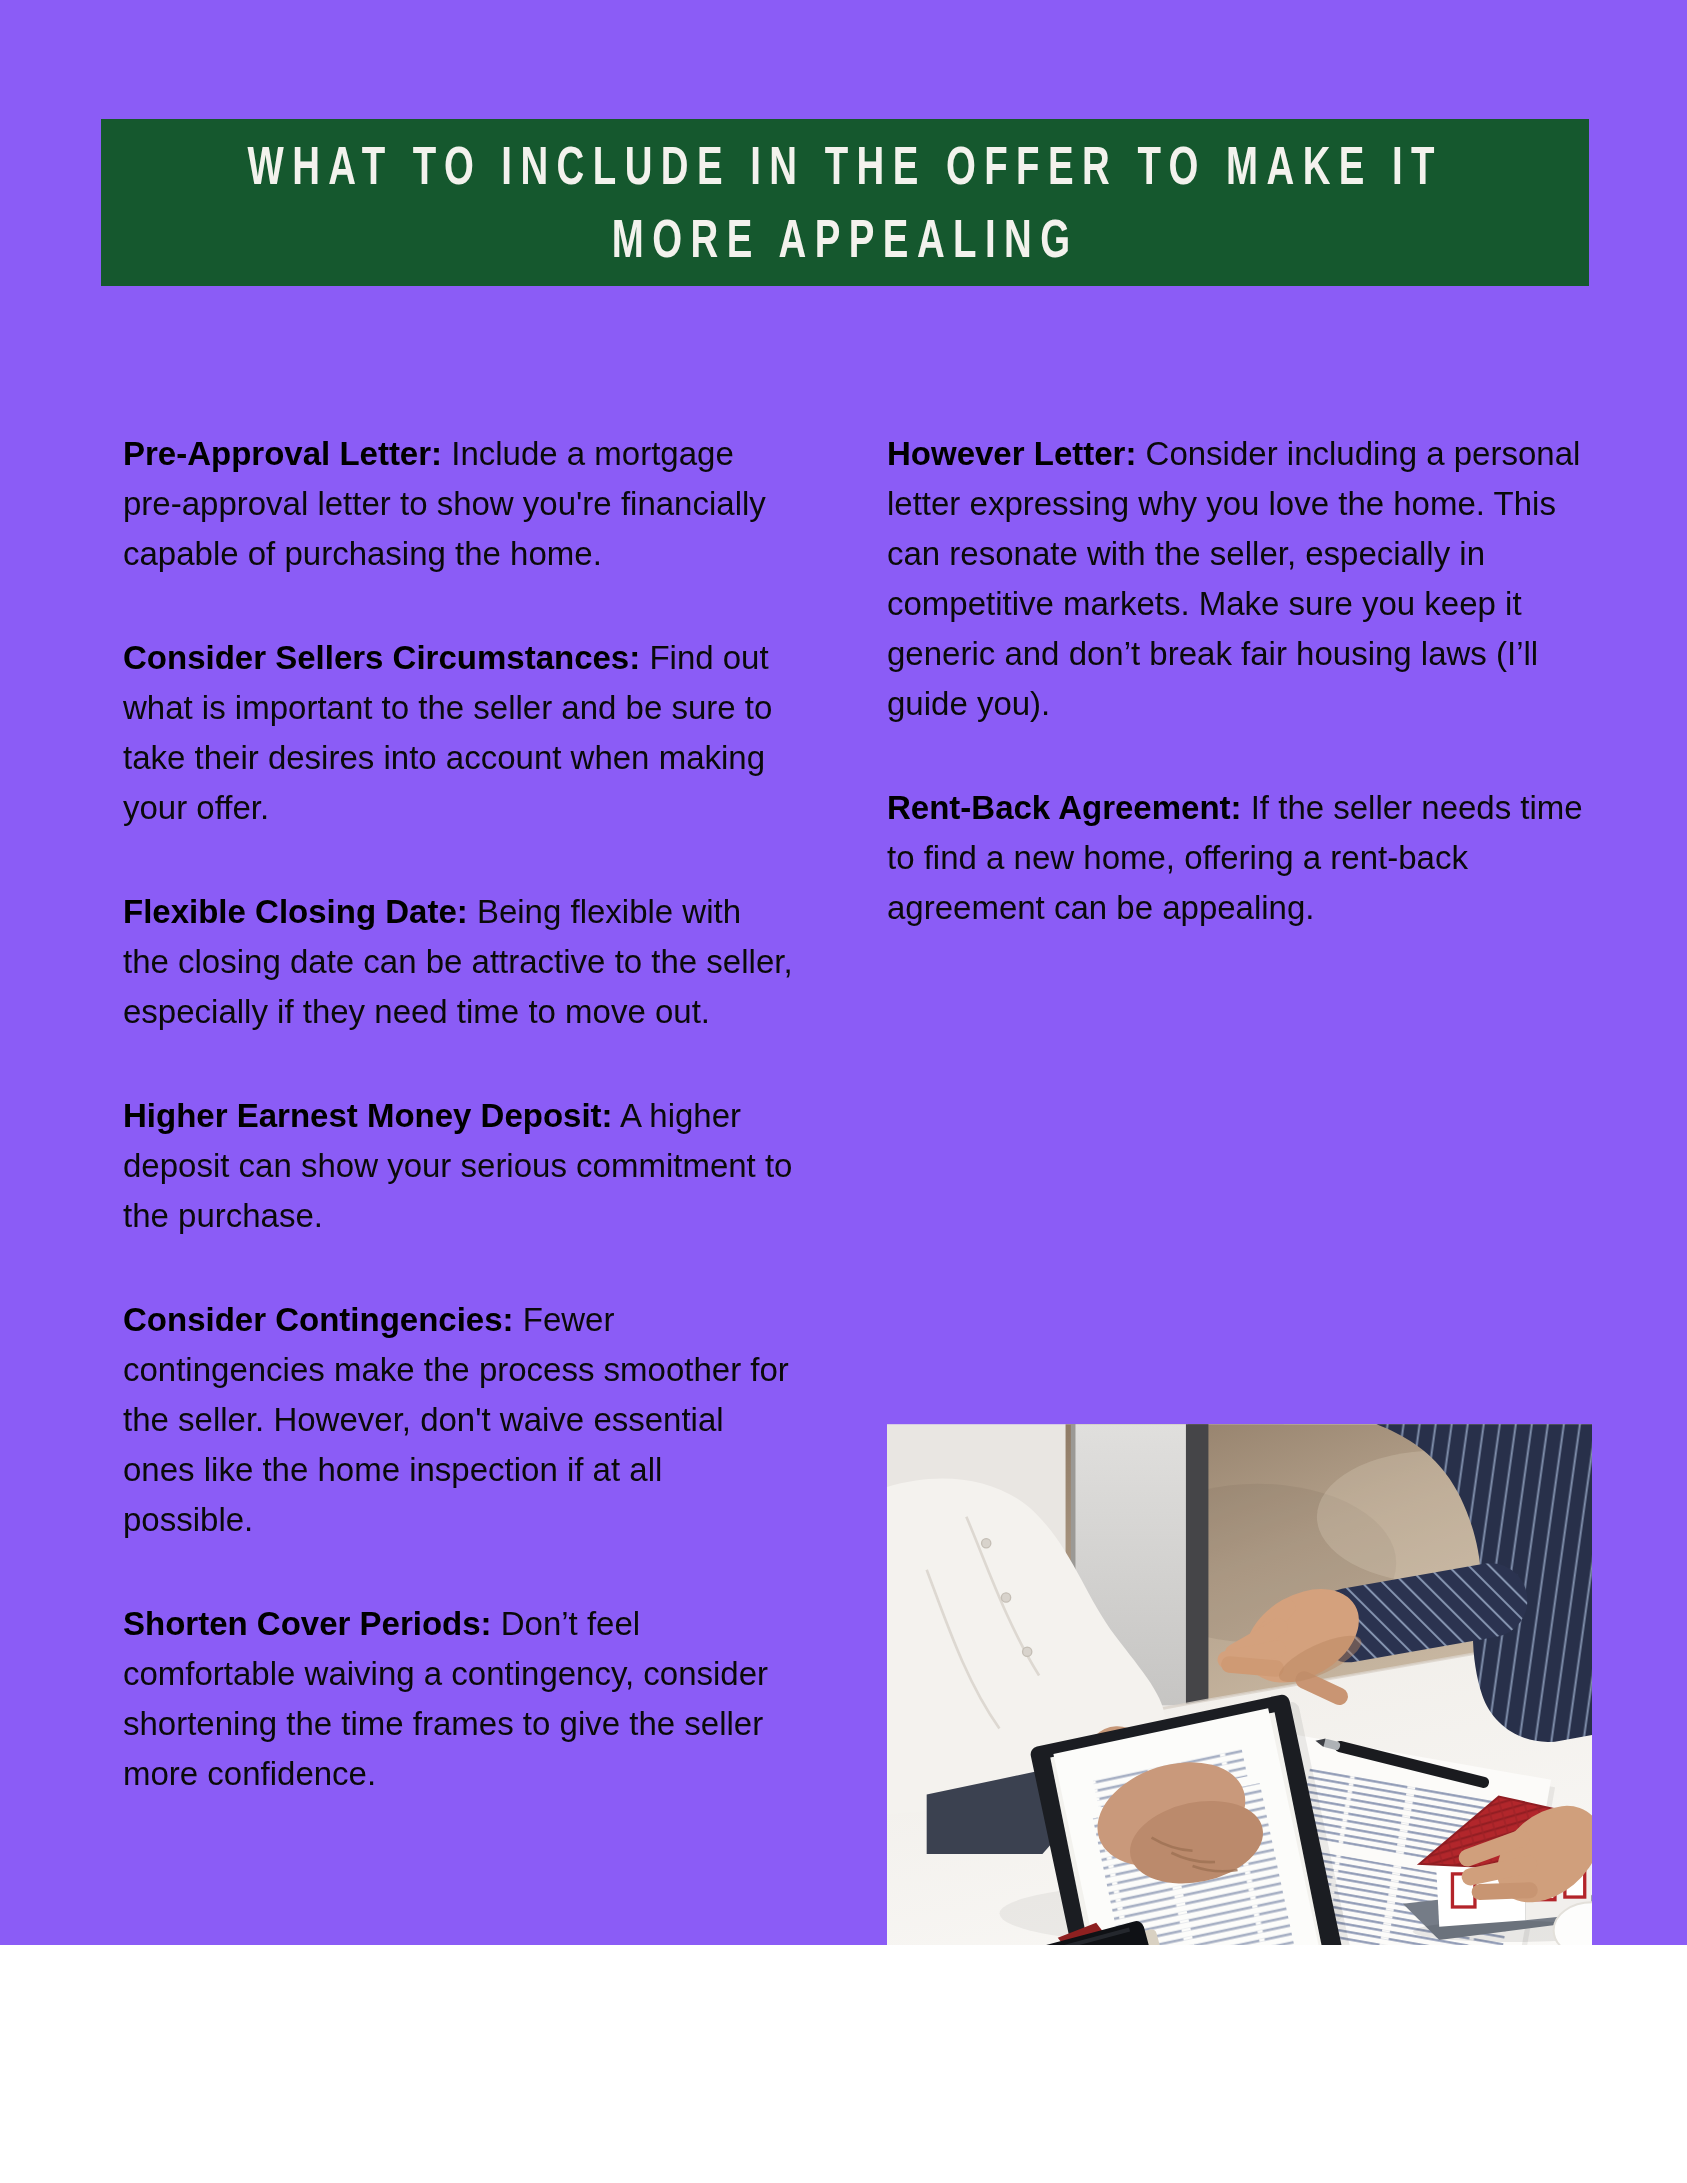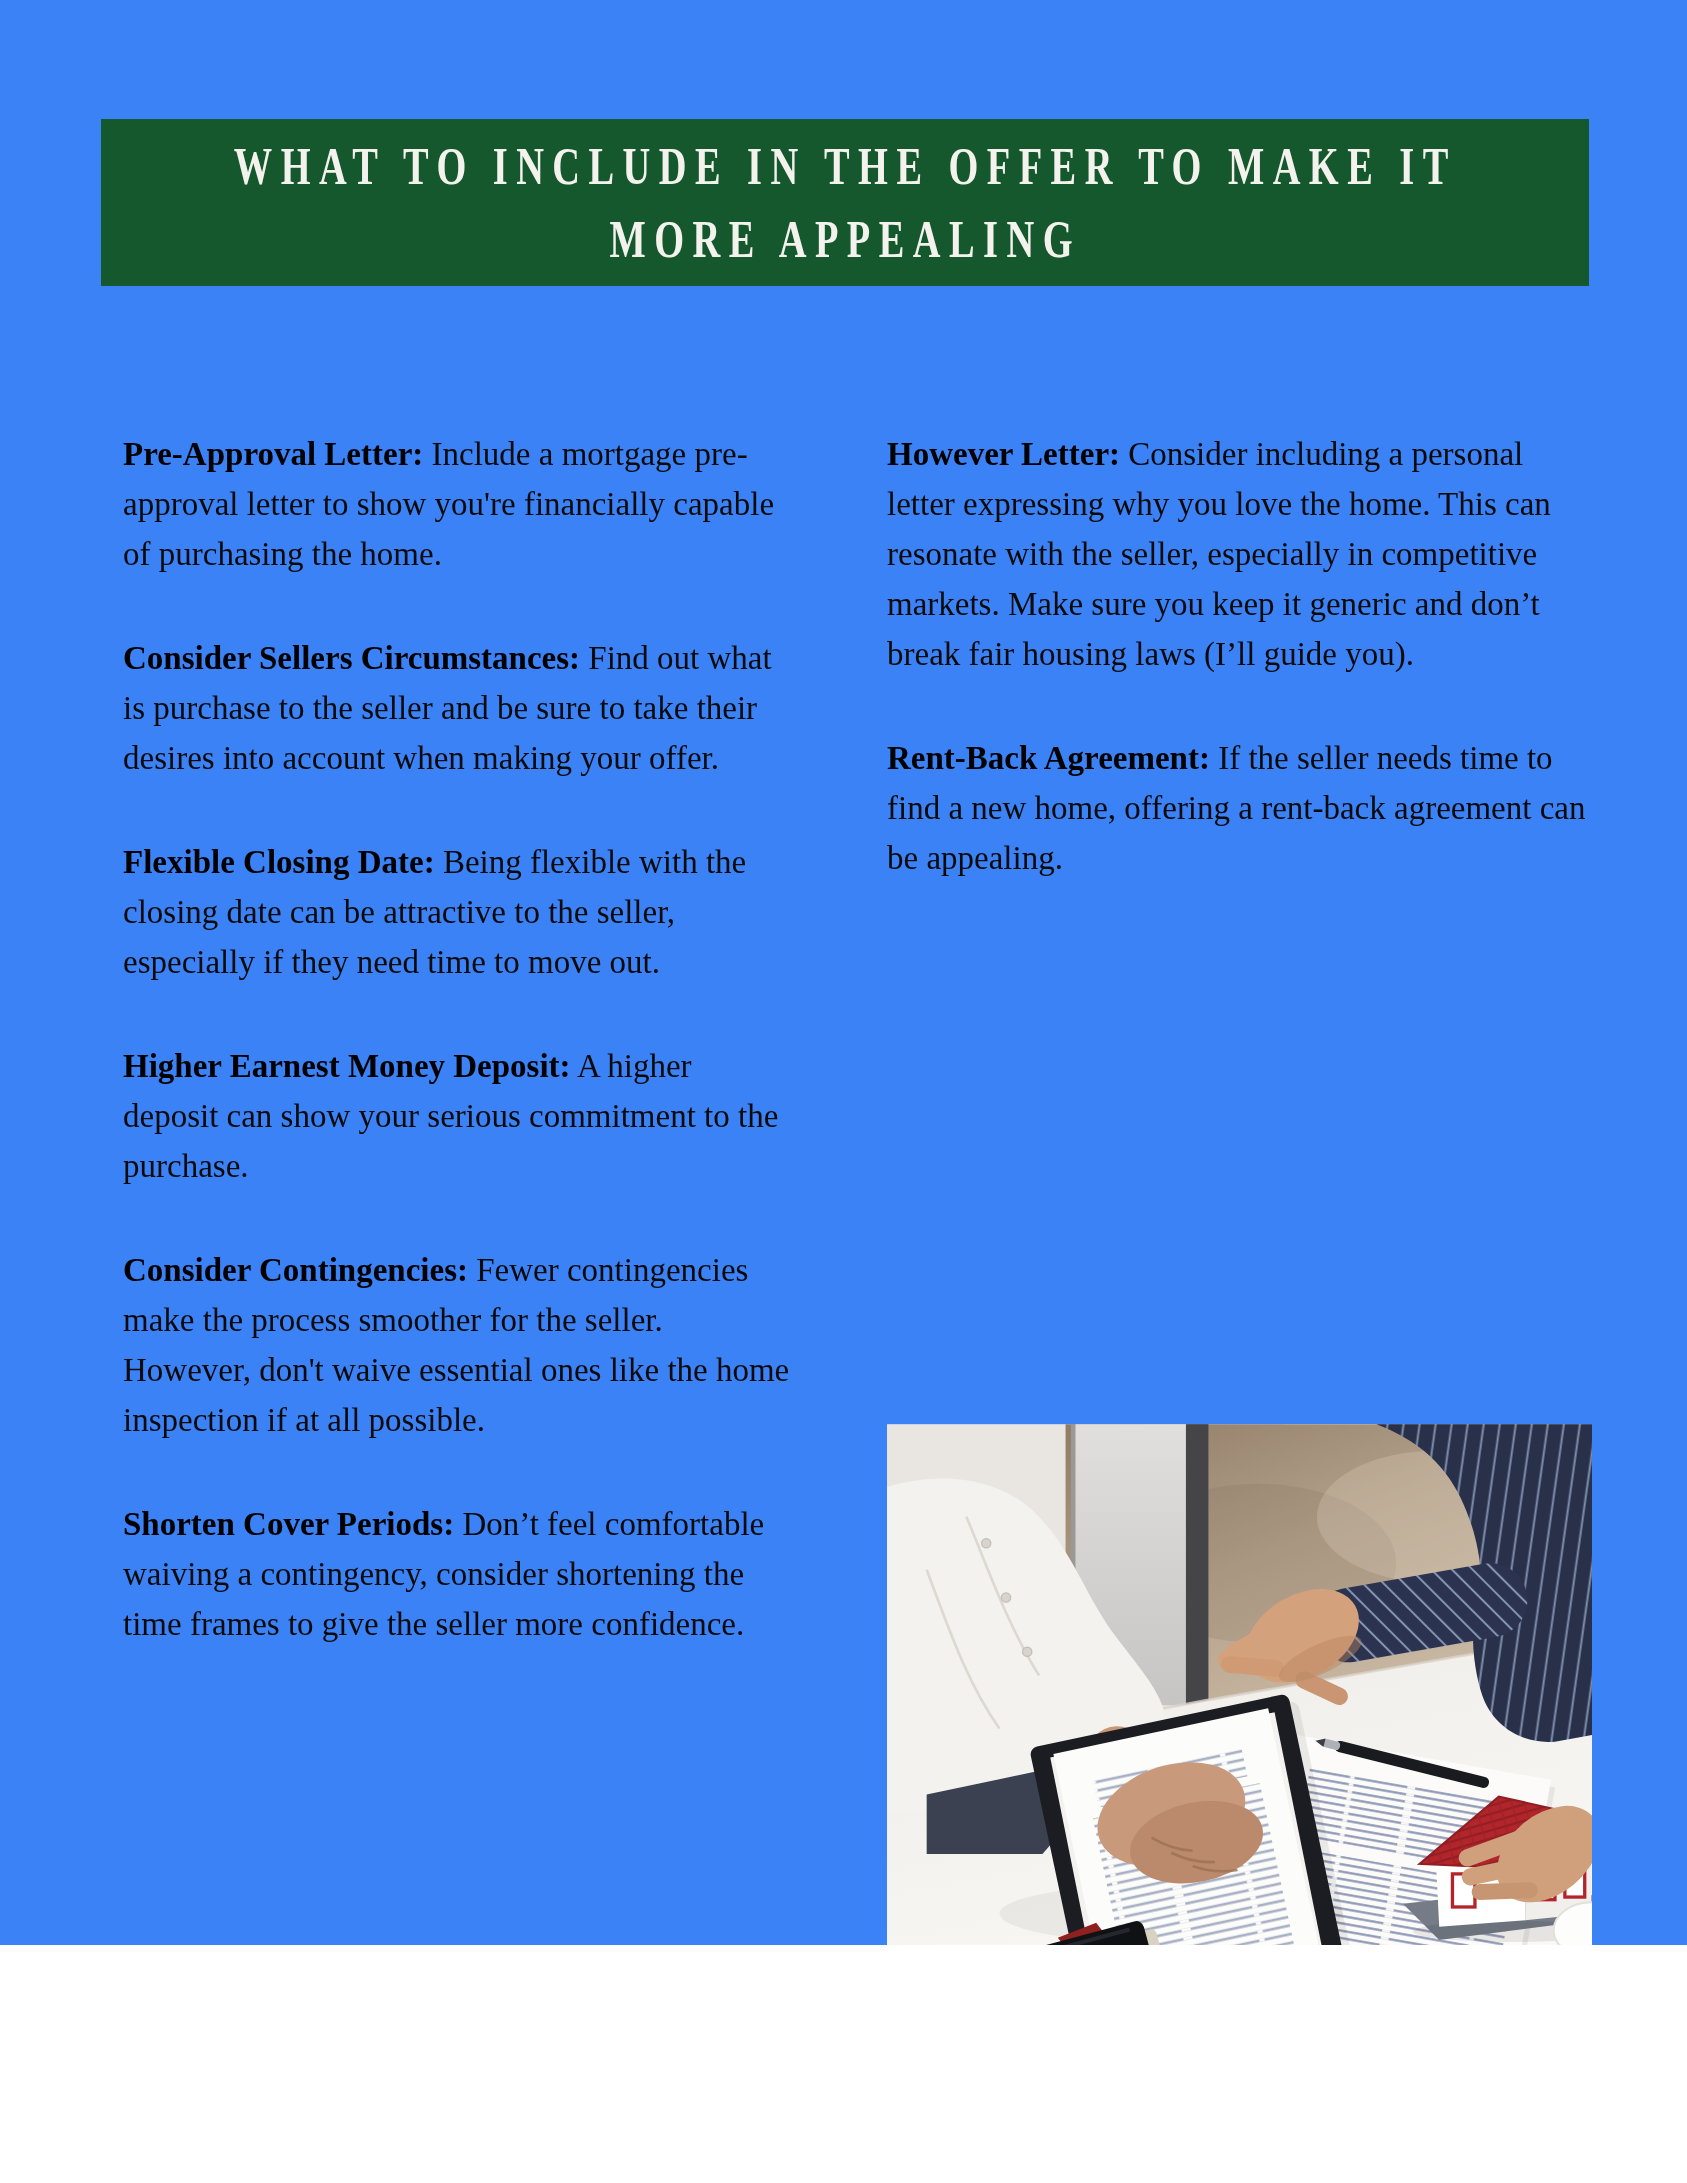--- a/index.html
+++ b/index.html
@@ -1,17 +1,17 @@
 <!DOCTYPE html>
 <html style="font-size:10.6px"><head>
 <meta charset="utf-8">
 <style>
   html,body{margin:0;padding:0;background:#ffffff;}
-  .page{position:relative;width:1687px;height:1945px;background:#3b82f6;overflow:hidden;
-        font-family:Liberation Serif, serif;}
+  .page{position:relative;width:1687px;height:1945px;background:#8b5cf6;overflow:hidden;
+        font-family:Liberation Sans, sans-serif;}
   .banner{position:absolute;left:101px;top:119px;width:1488px;height:167px;background:#15582e;
           display:flex;align-items:center;justify-content:center;text-align:center;}
   .banner-title{color:#f3f2ed;font-weight:700;font-size:48px;line-height:66px;
                 letter-spacing:0.22em;white-space:nowrap;transform:scale(0.80,1.10);}
   .col{position:absolute;top:429px;}
   .col-left{left:99px;width:672px;margin-left:24px;}
   .col-right{left:887px;width:711px;}
   p.item{font-size:33px;line-height:50px;margin:0 0 54px 0;color:#0a0a0a;}
   p.item strong{font-weight:700;color:#000000;}
   .photo{position:absolute;left:887px;top:1424px;width:705px;height:671px;overflow:hidden;}
@@ -24,21 +24,21 @@
 
   <header class="banner">
     <div class="banner-title">
       <span>WHAT TO INCLUDE IN THE OFFER TO MAKE IT</span><br>
       <span>MORE APPEALING</span>
     </div>
   </header>
 
   <section class="col col-left">
     <p class="item"><strong>Pre-Approval Letter:</strong> <span>Include a mortgage pre-approval letter to show you're financially capable of purchasing the home.</span></p>
-    <p class="item"><strong>Consider Sellers Circumstances:</strong> <span>Find out what is purchase to the seller and be sure to take their desires into account when making your offer.</span></p>
+    <p class="item"><strong>Consider Sellers Circumstances:</strong> <span>Find out what is important to the seller and be sure to take their desires into account when making your offer.</span></p>
     <p class="item"><strong>Flexible Closing Date:</strong> <span>Being flexible with the closing date can be attractive to the seller, especially if they need time to move out.</span></p>
     <p class="item"><strong>Higher Earnest Money Deposit:</strong> <span>A higher deposit can show your serious commitment to the purchase.</span></p>
     <p class="item"><strong>Consider Contingencies:</strong> <span>Fewer contingencies make the process smoother for the seller. However, don't waive essential ones like the home inspection if at all possible.</span></p>
     <p class="item"><strong>Shorten Cover Periods:</strong> <span>Don’t feel comfortable waiving a contingency, consider shortening the time frames to give the seller more confidence.</span></p>
   </section>
 
   <section class="col col-right">
     <p class="item"><strong>However Letter:</strong> <span>Consider including a personal letter expressing why you love the home. This can resonate with the seller, especially in competitive markets. Make sure you keep it generic and don’t break fair housing laws (I’ll guide you).</span></p>
     <p class="item"><strong>Rent-Back Agreement:</strong> <span>If the seller needs time to find a new home, offering a rent-back agreement can be appealing.</span></p>
   </section>

